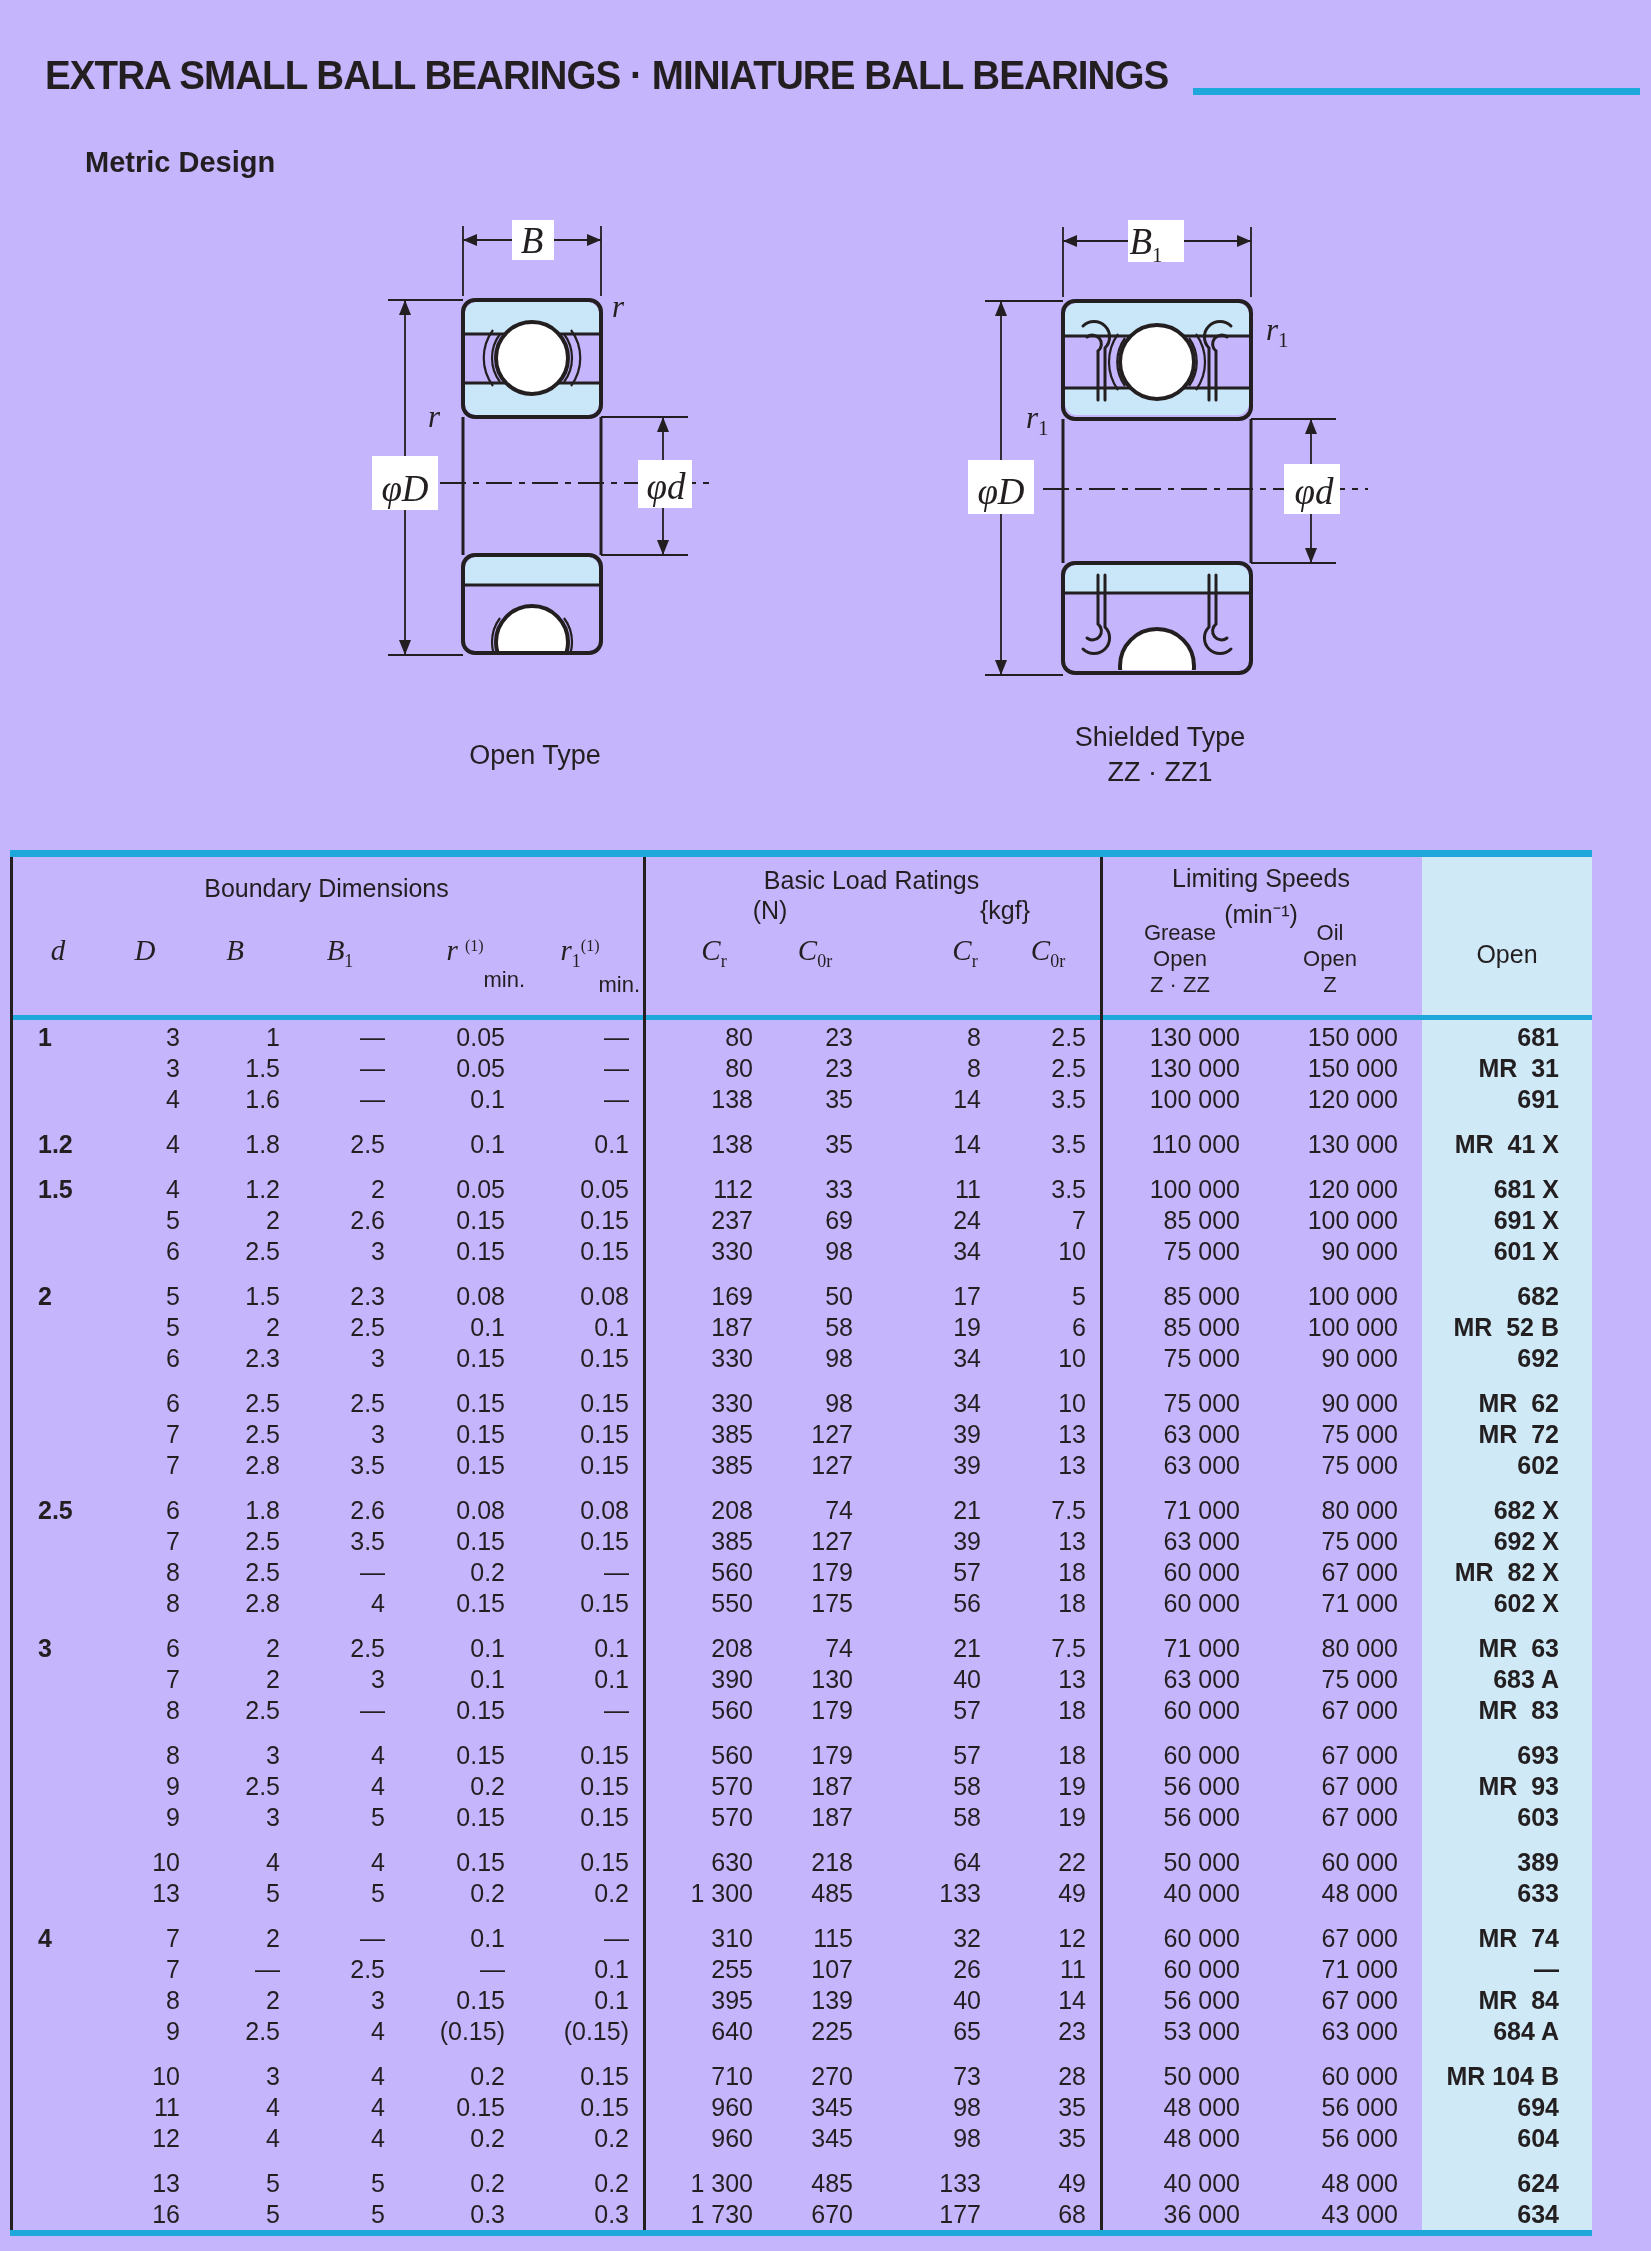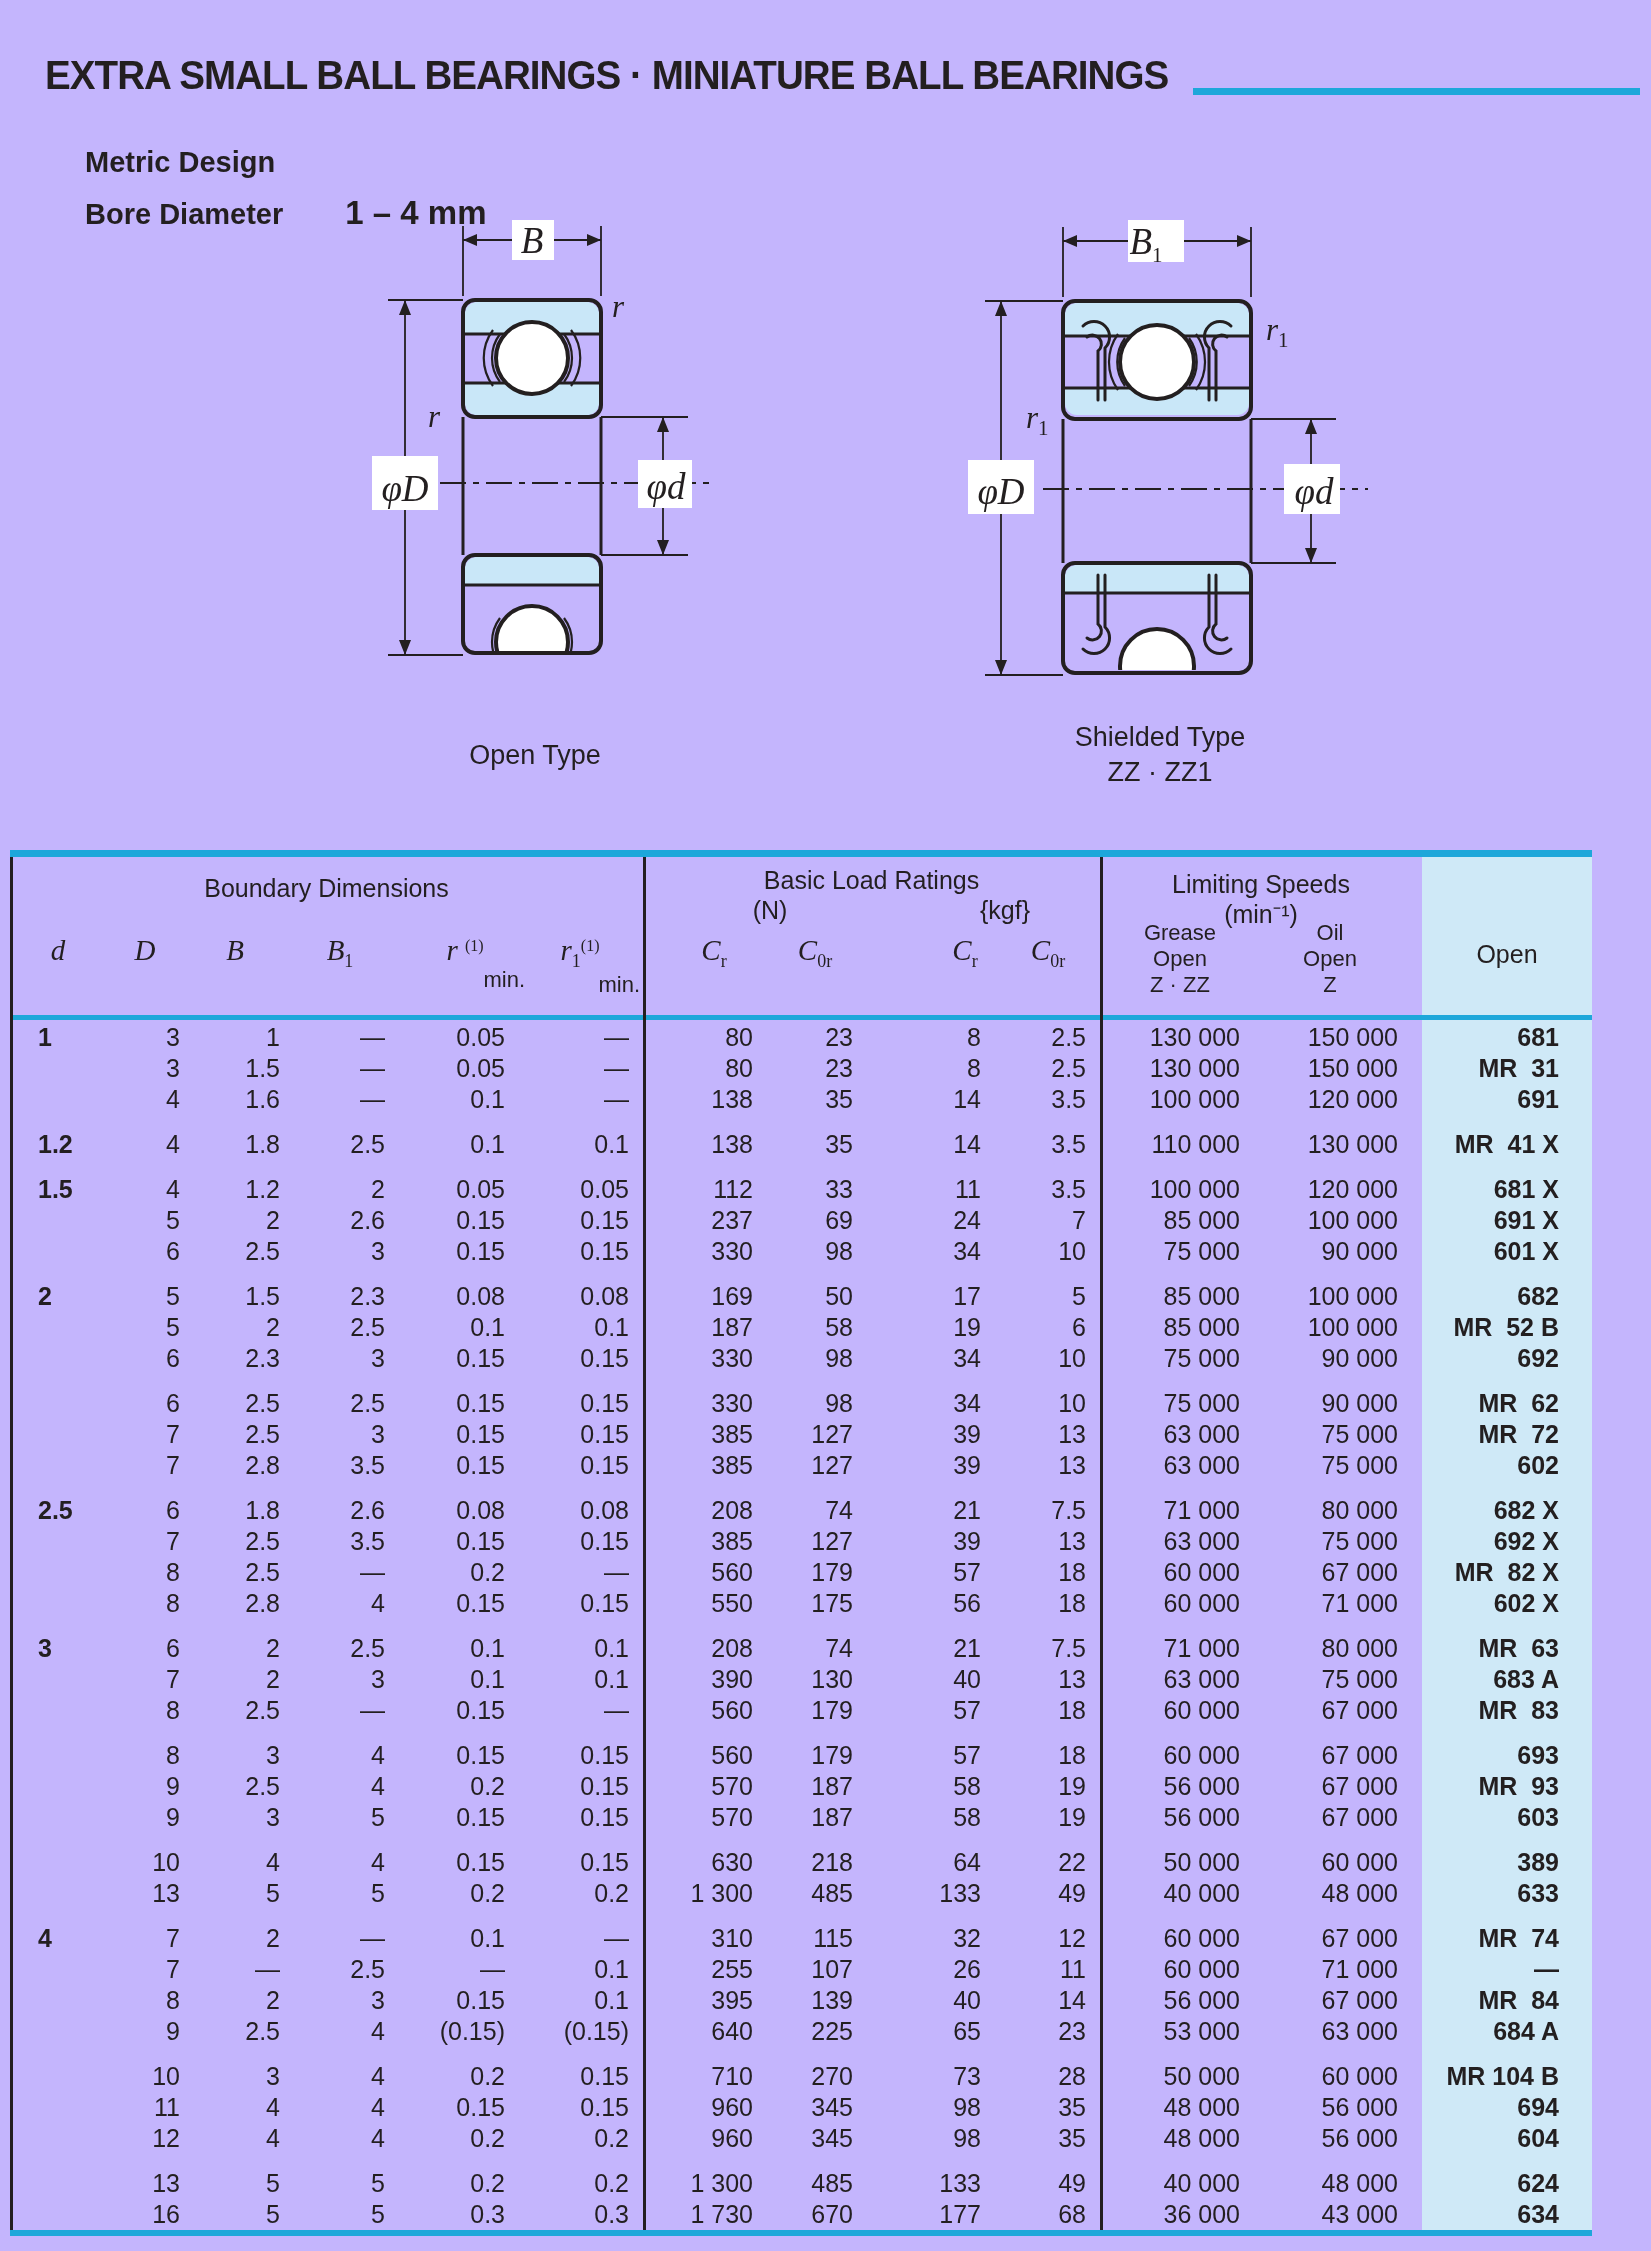--- a/index.html
+++ b/index.html
@@ -43,23 +43,20 @@
   .c12{font-weight:bold;padding-right:33px;}
 </style>
 </head>
 <body>
 
 <div class="page">
 
   <div class="title">EXTRA SMALL BALL BEARINGS · MINIATURE BALL BEARINGS</div>
   <div class="title-rule"></div>
   <div class="sub1">Metric Design</div>
-  <div class="sub2">
-    <span>Bore Diameter</span><span class="range">1 – 4 mm</span>
-  </div>
 
   <svg class="fig" style="left:320px;top:150px" width="400" height="640" viewBox="0 0 400 640">
     <g stroke="#231f20" stroke-width="1.8" fill="none">
       <line x1="143" y1="76" x2="143" y2="146"></line>
         <line x1="281" y1="76" x2="281" y2="146"></line>
       <line x1="143" y1="90" x2="281" y2="90"></line>
       <line x1="68" y1="150" x2="143" y2="150"></line>
         <line x1="68" y1="505" x2="143" y2="505"></line>
       <line x1="85" y1="150" x2="85" y2="505"></line>
       <line x1="281" y1="267" x2="368" y2="267"></line>
@@ -208,21 +205,21 @@
     <div class="abs rule" style="left:0;top:165px;width:1582px;height:5px"></div>
     <div class="abs rule" style="left:0;top:1380px;width:1582px;height:6px"></div>
     <div class="vline" style="left:0"></div>
     <div class="vline" style="left:633px"></div>
     <div class="vline" style="left:1090px"></div>
 
     <div class="abs h1" style="left:0;top:24px;width:633px">Boundary Dimensions</div>
     <div class="abs h1" style="left:633px;top:16px;width:457px">Basic Load Ratings</div>
     <div class="abs h1" style="left:660px;top:46px;width:200px">(N)</div>
     <div class="abs h1" style="left:895px;top:46px;width:200px">{kgf}</div>
-    <div class="abs h1" style="left:1090px;top:20px;width:322px">Limiting Speeds</div>
+    <div class="abs h1" style="left:1090px;top:14px;width:322px">Limiting Speeds</div>
     <div class="abs h1" style="left:1090px;top:46px;width:322px">(min⁻¹)</div>
 
     <div class="abs hsym" style="left:0;top:84px;width:96px">d</div>
     <div class="abs hsym" style="left:85px;top:84px;width:100px">D</div>
     <div class="abs hsym" style="left:175px;top:84px;width:100px">B</div>
     <div class="abs hsym" style="left:280px;top:84px;width:100px"><span>B</span><sub>1</sub></div>
     <div class="abs hsym" style="left:395px;top:84px;width:120px">
       <span>r</span> <sup>(1)</sup>
       <div class="hmin">min.</div>
     </div>

